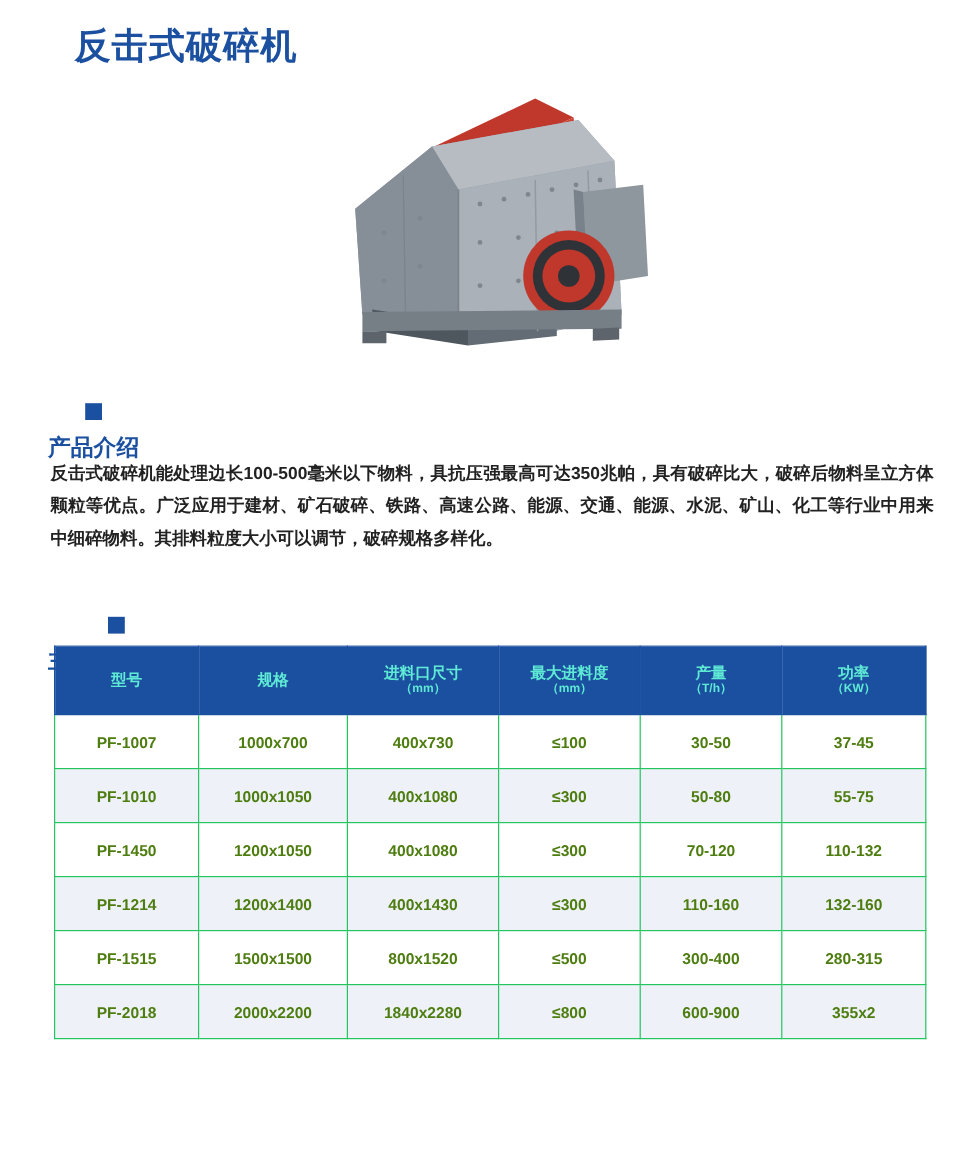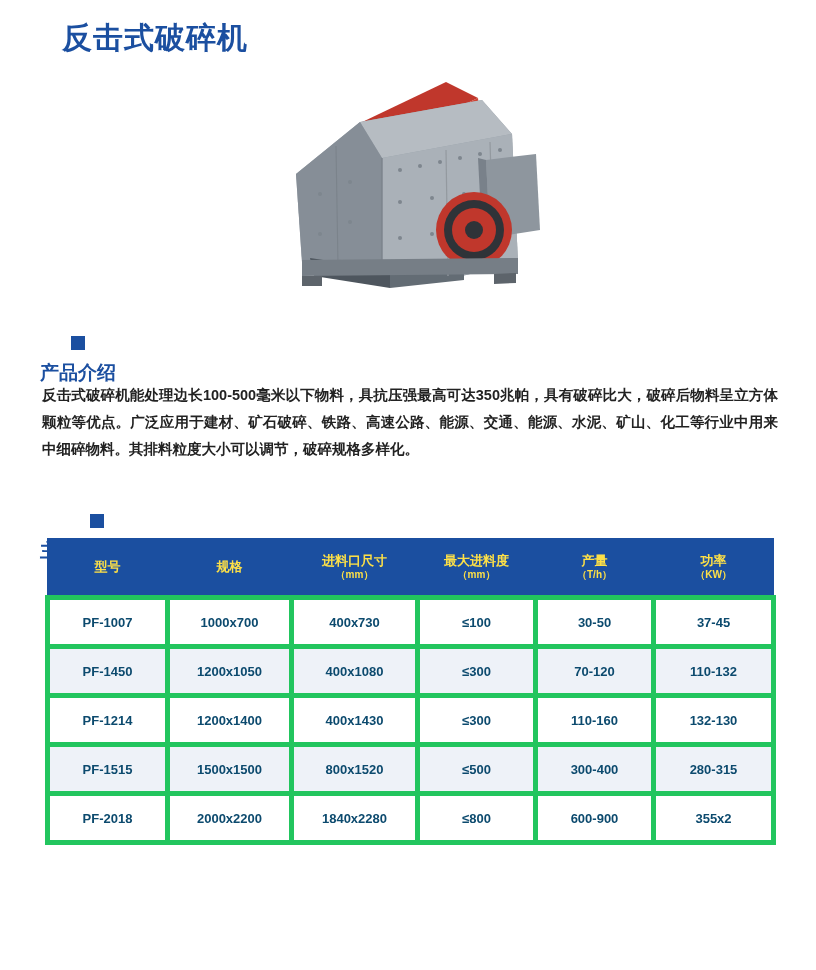--- a/index.html
+++ b/index.html
@@ -81,31 +81,31 @@
     left: 45px;
     top: 538px;
     width: 726px;
   }
   table.spec {
     border-collapse: collapse;
     width: 726px;
     table-layout: fixed;
   }
   table.spec th, table.spec td {
-    border: 5px solid #22c55e;
+    border: 1px solid #22c55e;
     text-align: center;
     font-size: 13px;
     font-weight: bold;
-    color: #0c4a6e;
+    color: #4d7c0f;
     height: 44px;
     padding: 0;
   }
   table.spec thead th {
     background: #1b4fa0;
-    color: #fde047;
+    color: #5eead4;
     height: 56px;
     border: 1px solid #1b4fa0;
     line-height: 1.25;
   }
   table.spec thead th .unit {
     display: block;
     font-size: 10px;
     font-weight: bold;
   }
   table.spec tbody tr:nth-child(odd) td { background: #ffffff; }
@@ -231,34 +231,42 @@
       <tbody>
         <tr>
           <td>PF-1007</td>
           <td>1000x700</td>
           <td>400x730</td>
           <td>≤100</td>
           <td>30-50</td>
           <td>37-45</td>
         </tr>
         <tr>
+          <td>PF-1010</td>
+          <td>1000x1050</td>
+          <td>400x1080</td>
+          <td>≤300</td>
+          <td>50-80</td>
+          <td>55-75</td>
+        </tr>
+        <tr>
           <td>PF-1450</td>
           <td>1200x1050</td>
           <td>400x1080</td>
           <td>≤300</td>
           <td>70-120</td>
           <td>110-132</td>
         </tr>
         <tr>
           <td>PF-1214</td>
           <td>1200x1400</td>
           <td>400x1430</td>
           <td>≤300</td>
           <td>110-160</td>
-          <td>132-130</td>
+          <td>132-160</td>
         </tr>
         <tr>
           <td>PF-1515</td>
           <td>1500x1500</td>
           <td>800x1520</td>
           <td>≤500</td>
           <td>300-400</td>
           <td>280-315</td>
         </tr>
         <tr>

